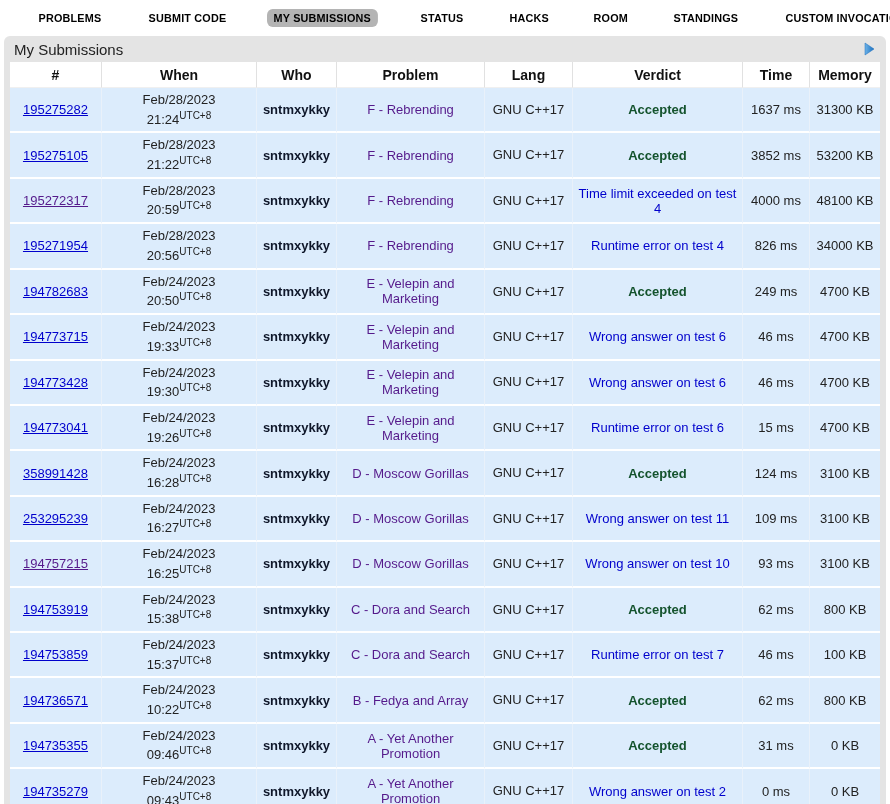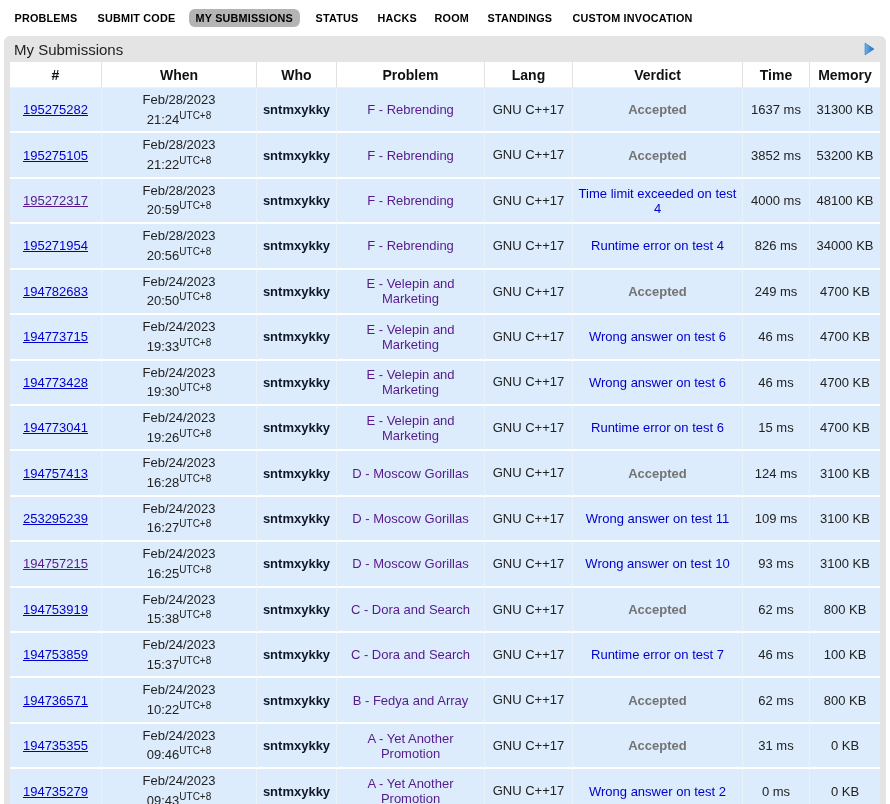--- a/index.html
+++ b/index.html
@@ -1,20 +1,20 @@
 <!DOCTYPE html>
 <html><head>
 <meta charset="utf-8">
 <style>
   * { box-sizing: border-box; }
   html,body { margin:0; padding:0; background:#ffffff; width:890px;
     font-family:"Liberation Sans", sans-serif; }
 
   
-  .contest-nav { padding:9px 8px 7px 8px; display:flex; align-items:center; gap:2px; }
+  .contest-nav { padding:9px 8px 7px 8px; display:flex; align-items:center; gap:29px;margin-left:24px; }
   .nav-item { font-size:11.5px; font-weight:bold; color:#000; letter-spacing:0.2px;
     text-transform:uppercase; text-decoration:none; padding:3px 7px; border-radius:6px;
     white-space:nowrap; cursor:pointer; transform:scaleX(0.94); transform-origin:left; }
   .nav-item.active { background:#b4b4b4; }
 
   
   .datatable { margin:2px 4px 0 4px; background:#e4e4e4; border-radius:6px; padding:0 6px 5px 6px; }
   .datatable-caption { height:26px; display:flex; align-items:center; justify-content:space-between;
     padding:0 4px; }
   .caption-title { font-size:15px; color:#222; }
@@ -36,21 +36,21 @@
   col.c-id{width:92px;} col.c-when{width:155px;} col.c-who{width:80px;}
   col.c-problem{width:148px;} col.c-lang{width:88px;} col.c-verdict{width:170px;}
   col.c-time{width:67px;} col.c-mem{width:70px;}
 
   a.id-link { color:#0000cc; text-decoration:underline; cursor:pointer; }
   a.id-link.visited { color:#551a8b; }
   a.problem-link { color:#551a8b; cursor:pointer; }
   .user-link { color:#0f172a; font-weight:bold; cursor:pointer; text-decoration:none; }
   .when-line { line-height:1.35;text-align:center; }
   .when-line sup { font-size:10px; }
-  .verdict-accepted { color:#737373; font-weight:bold; }
+  .verdict-accepted { color:#14532d; font-weight:bold; }
   .verdict-rejected { color:#0000cc; }
   .lang-cell { line-height:1.35; }
 </style>
 </head>
 <body>
 
 <div class="contest-nav">
   <span class="nav-item">Problems</span>
   <span class="nav-item">Submit Code</span>
   <span class="nav-item active">My Submissions</span>
@@ -205,21 +205,21 @@
     </td>
     <td><span class="user-link">sntmxykky</span></td>
     <td><a class="problem-link">E - Velepin and Marketing</a></td>
     <td class="lang-cell">GNU C++17</td>
     <td><span class="verdict-rejected">Runtime error on test 6</span></td>
     <td>15 ms</td>
     <td>4700 KB</td>
   </tr>
 
   <tr>
-    <td><a class="id-link">194757413</a></td>
+    <td><a class="id-link">358991428</a></td>
     <td>
       <div class="when-line">Feb/24/2023</div>
       <div class="when-line"><span>16:28</span><sup>UTC+8</sup></div>
     </td>
     <td><span class="user-link">sntmxykky</span></td>
     <td><a class="problem-link">D - Moscow Gorillas</a></td>
     <td class="lang-cell">GNU C++17</td>
     <td><span class="verdict-accepted">Accepted</span></td>
     <td>124 ms</td>
     <td>3100 KB</td>

